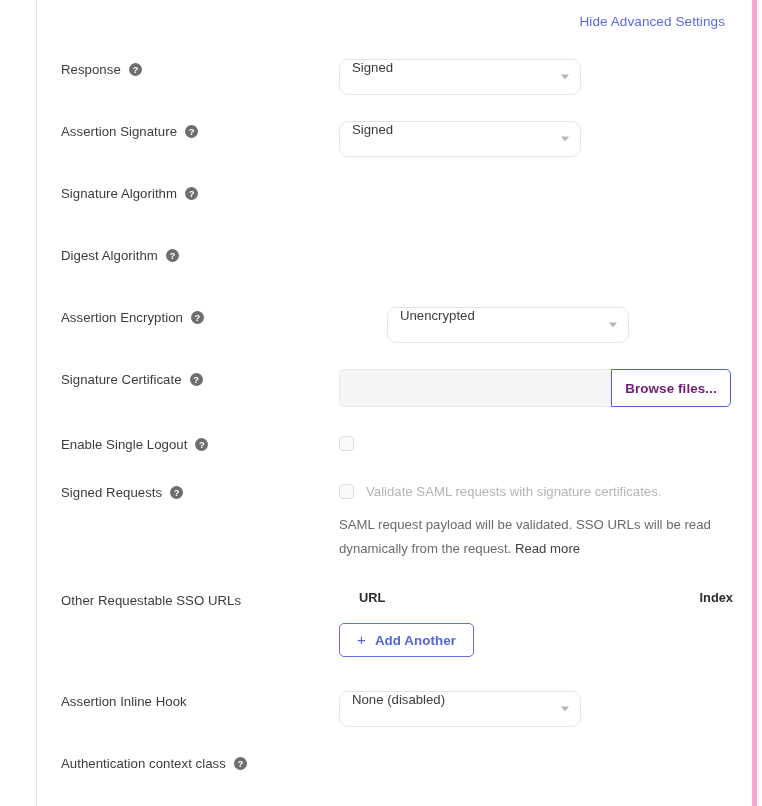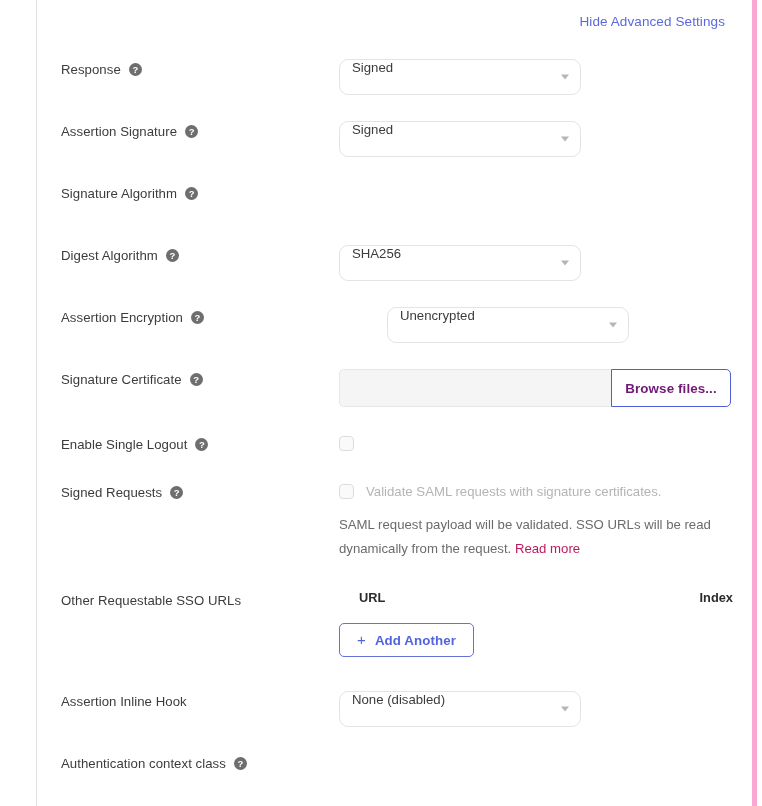--- a/index.html
+++ b/index.html
@@ -179,21 +179,21 @@
   }
 
   
   .helper {
     width: 392px;
     font-size: 13.2px;
     line-height: 24px;
     color: #6b6b6b;
   }
   .helper a {
-    color: #be185d;
+    color: #404040;
     text-decoration: none;
     cursor: pointer;
     margin-top: 40px;
   }
 
   
   .url-head {
     display: flex;
     align-items: center;
     width: 394px;
@@ -268,26 +268,20 @@
         <span class="lbl">Signature Algorithm</span>
         <span class="help-icon">?</span>
       </div>
     </div>
 
     <div class="row" style="top:245px;">
       <div class="label-col">
         <span class="lbl">Digest Algorithm</span>
         <span class="help-icon">?</span>
       </div>
-      <div class="field-col">
-        <div class="select">
-          <span>SHA256</span>
-          <span class="caret"></span>
-        </div>
-      </div>
     </div>
 
     <div class="row" style="top:307px;gap:48px;">
       <div class="label-col">
         <span class="lbl">Assertion Encryption</span>
         <span class="help-icon">?</span>
       </div>
       <div class="field-col">
         <div class="select">
           <span>Unencrypted</span>

